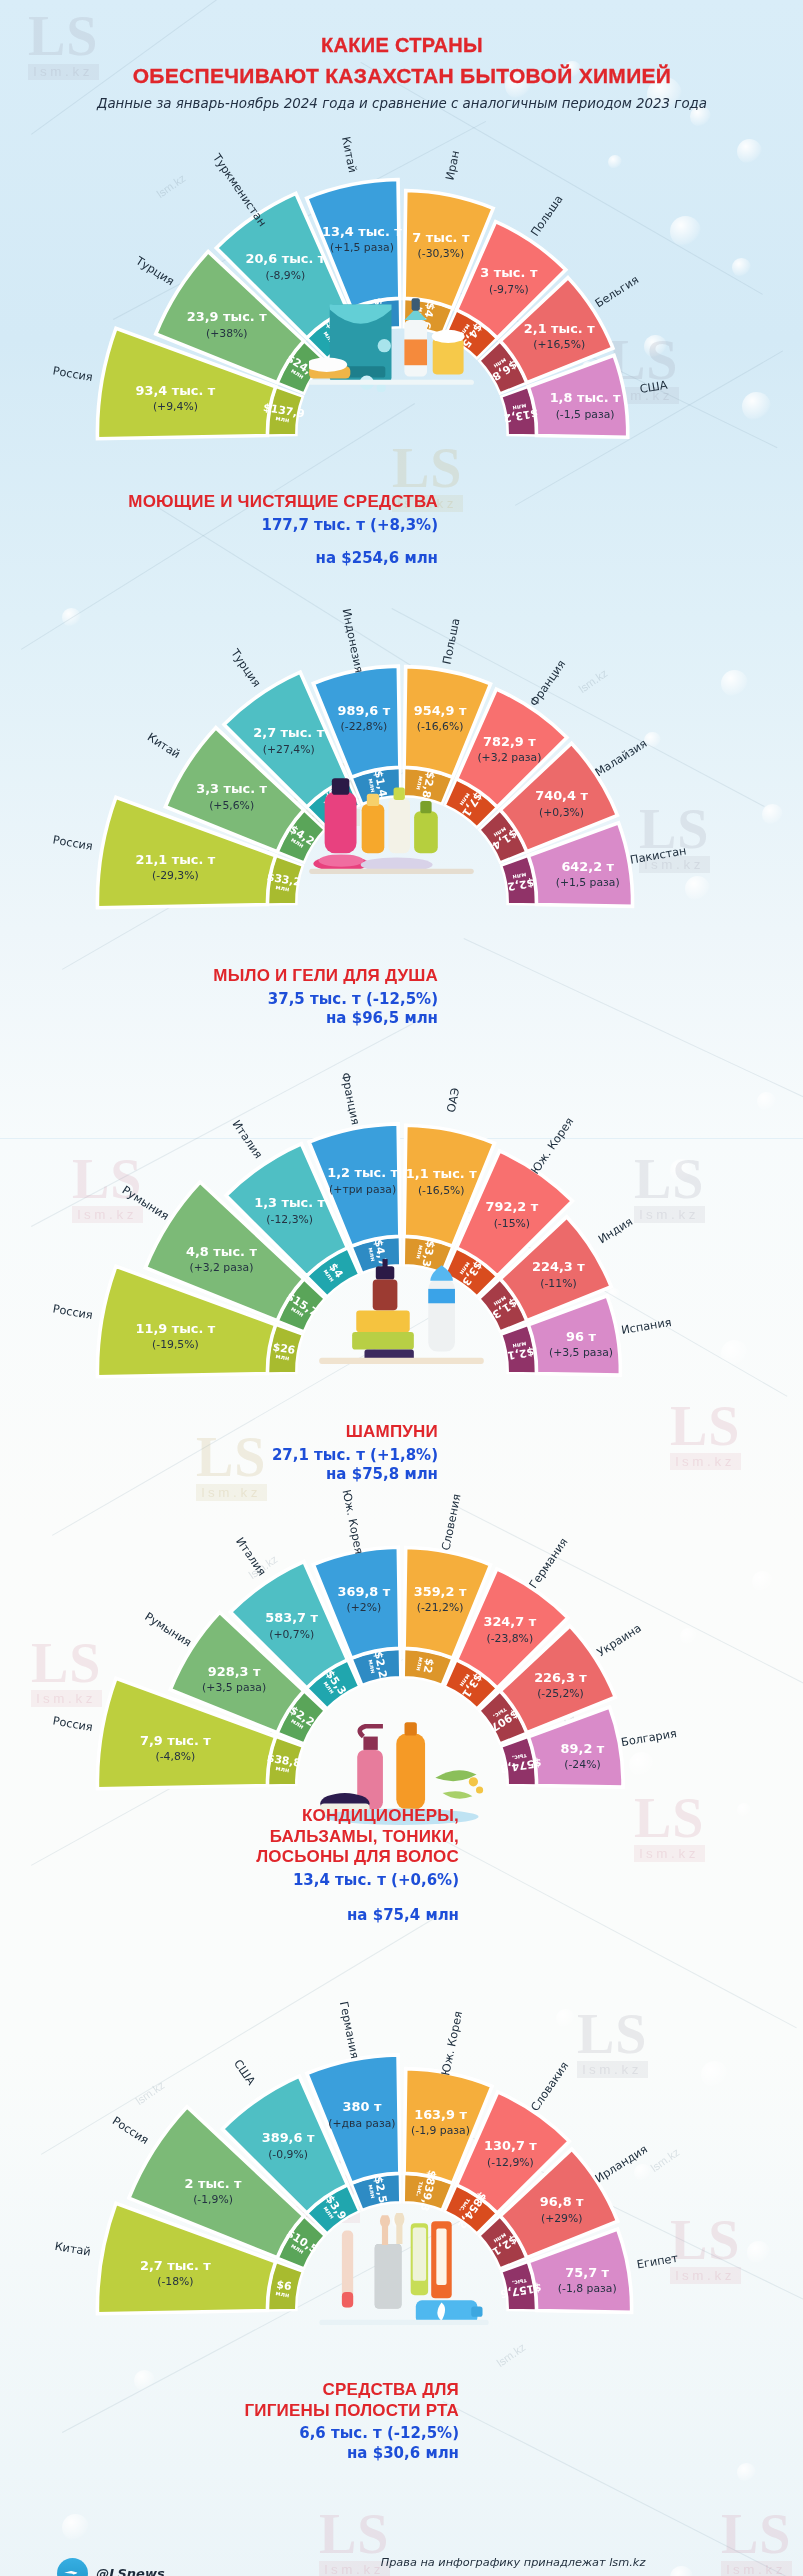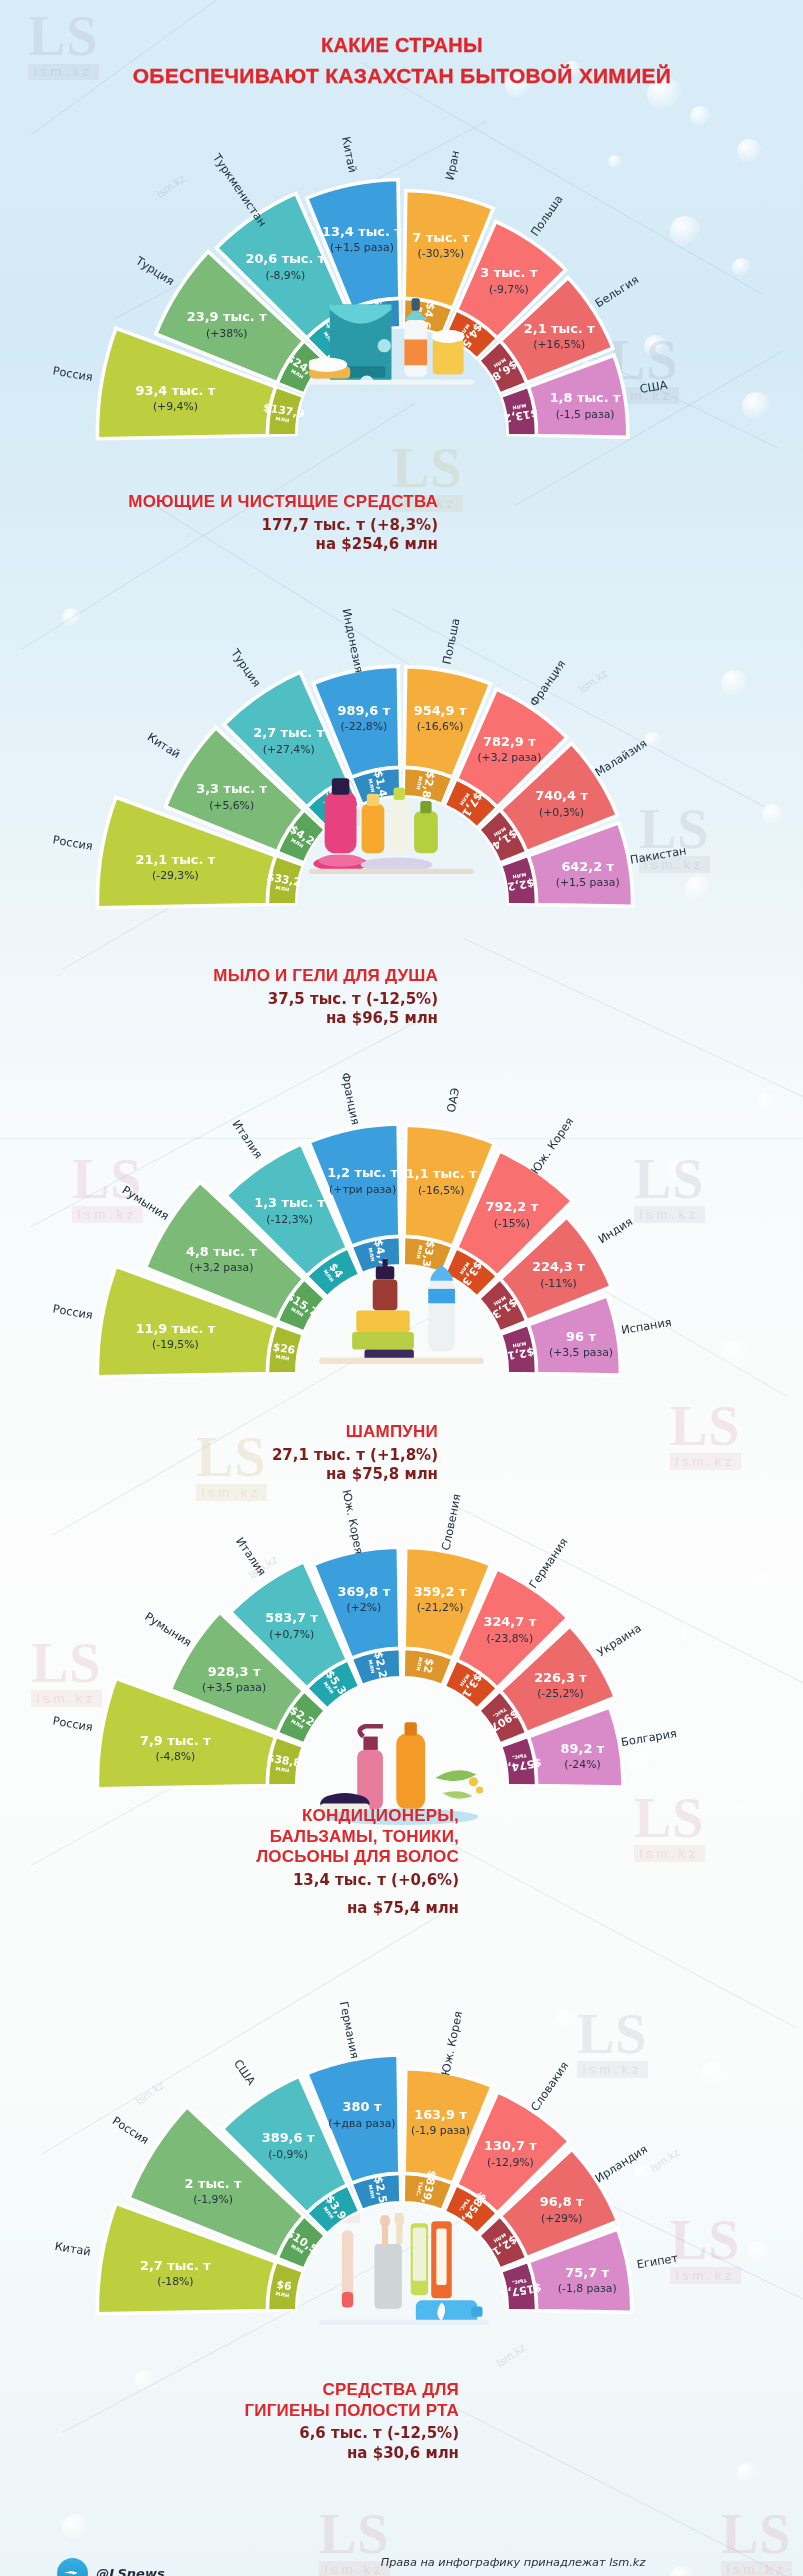--- a/index.html
+++ b/index.html
@@ -67,21 +67,21 @@
   .seg-money-unit { font-family:"DejaVu Sans","Liberation Sans",sans-serif; font-weight:700;
                fill:#ffffff; font-size:12px; text-anchor:middle; }
   .seg-country { font-family:"DejaVu Sans","Liberation Sans",sans-serif; font-weight:400;
                  fill:#20303f; font-size:22px; text-anchor:middle; }
 
   
   .cap { position:absolute; text-align:right; z-index:5; }
   .cap-title { font-family:"Liberation Sans",sans-serif; font-weight:700; color:#e0262b;
                font-size:17px; line-height:20.6px; letter-spacing:0.2px; }
   .cap-sub { font-family:"DejaVu Sans","Liberation Sans",sans-serif; font-weight:700;
-             color:#7f1d1d; font-size:15px; line-height:19.6px; margin-top:3.1px; }
+             color:#1d4ed8; font-size:15px; line-height:19.6px; margin-top:3.1px; }
 
   
   .ill { position:absolute; z-index:4; }
 
   
   .footer { position:absolute; left:0; top:2524px; width:804px; height:127px; z-index:6; }
   .tg { position:absolute; left:57px; top:34px; display:flex; align-items:center; gap:8.2px; }
   .tg-icon { width:31px; height:31px; border-radius:50%;
              background:linear-gradient(180deg,#37aee2,#1e96c8); position:relative; }
   .tg-icon::after { content:""; position:absolute; left:7.2px; top:10.8px;
@@ -231,20 +231,21 @@
     </div>
 
   <div class="wm" style="left:28px; top:11.3px;">
     <span class="ls">LS</span>
     <span class="kz">lsm.kz</span>
   </div>
 
   <div class="header">
     <div class="h-line1">КАКИЕ СТРАНЫ</div>
     <div class="h-line2">ОБЕСПЕЧИВАЮТ КАЗАХСТАН БЫТОВОЙ ХИМИЕЙ</div>
+    <div class="h-sub">Данные за январь-ноябрь 2024 года и сравнение с аналогичным периодом 2023 года</div>
   </div>
 
   <div id="charts">
       <div class="fan" style="top: 103px;">
         <svg viewBox="0 0 1560 640">
           <g>
             <path d="M 519.0480991362508 645.010532466319 A 261 261 0 0 1 534.8964002032809 550.3048197131542 L 587.4856783205846 569.5497626099487 A 205 205 0 0 0 575.0377790150629 643.9354756919364 Z" fill="#a8bb2f" stroke="#ffffff" stroke-width="5"></path>
             <path d="M 189.1089141361083 651.3456884582166 A 591 591 0 0 1 224.99529701202698 436.8971204999009 L 534.8964002032809 550.3048197131542 A 261 261 0 0 0 519.0480991362508 645.010532466319 Z" fill="#bdcf3e" stroke="#ffffff" stroke-width="7"></path>
             <text class="seg-money" x="550.195454841825" y="603.5439078344621" transform="rotate(9.5 550.195454841825 601.5439078344621)">$137,9</text>
             <text class="seg-money-unit" x="550.195454841825" y="601.5439078344621" transform="rotate(9.5 550.195454841825 601.5439078344621) translate(0 16)">млн</text>
@@ -313,21 +314,21 @@
             <text class="seg-money-unit" x="1009.804545158175" y="601.5439078344621" transform="rotate(170.5 1009.804545158175 601.5439078344621) translate(0 16)">млн</text>
             <text class="seg-val" x="1135.2079962469884" y="580.5585671414459">1,8 тыс. т</text>
             <text class="seg-pct" x="1135.2079962469884" y="610.5585671414459">(-1,5 раза)</text>
             <text class="seg-country" x="1269.2455609006822" y="558.1283713573773" transform="rotate(-9.5 1269.2455609006822 558.1283713573773)">США</text>
           </g>
         </svg>
       </div>
       <div class="cap" style="left: 77px; top: 492px; width: 361px;">
         <div class="cap-title">МОЮЩИЕ И ЧИСТЯЩИЕ СРЕДСТВА</div>
         <div class="cap-sub">177,7 тыс. т (+8,3%)</div>
-        <div class="cap-sub" style="margin-top:0">на $254,6 млн</div>
+        <div class="cap-sub" style="margin-top:14px">на $254,6 млн</div>
       </div>
       <div class="ill" style="left: 309px; top: 289px;"><svg width="165" height="103" viewBox="0 0 320 200">
       <rect x="40" y="30" width="120" height="150" rx="8" fill="#2a9aa8"></rect>
       <path d="M40 40 q60 55 120 0 v-10 H40z" fill="#63cfd6"></path>
       <rect x="52" y="150" width="96" height="22" rx="5" fill="#1d7f8c"></rect>
       <circle cx="146" cy="110" r="13" fill="#a8e4ec"></circle>
       <rect x="185" y="60" width="44" height="110" rx="10" fill="#f3f7f8"></rect>
       <rect x="185" y="98" width="44" height="50" fill="#f58a3c"></rect>
       <path d="M207 38 l-22 22 h44z" fill="#6fd0d6"></path>
       <rect x="199" y="18" width="16" height="24" rx="4" fill="#3b5b74"></rect>
@@ -601,21 +602,21 @@
             <text class="seg-pct" x="1130.1116756590418" y="611.4113987253482">(-24%)</text>
             <text class="seg-country" x="1260.1449884222059" y="559.6512849000601" transform="rotate(-9.5 1260.1449884222059 559.6512849000601)">Болгария</text>
           </g>
         </svg>
       </div>
       <div class="cap" style="left: 67px; top: 1806px; width: 392px;">
         <div class="cap-title">КОНДИЦИОНЕРЫ,</div>
         <div class="cap-title">БАЛЬЗАМЫ, ТОНИКИ,</div>
         <div class="cap-title">ЛОСЬОНЫ ДЛЯ ВОЛОС</div>
         <div class="cap-sub">13,4 тыс. т (+0,6%)</div>
-        <div class="cap-sub" style="margin-top:9px">на $75,4 млн</div>
+        <div class="cap-sub" style="margin-top:16px">на $75,4 млн</div>
       </div>
       <div class="ill" style="left: 319px; top: 1716px;"><svg width="170" height="110" viewBox="0 0 330 214">
       <rect x="150" y="34" width="56" height="148" rx="20" fill="#f59a26"></rect>
       <rect x="166" y="12" width="24" height="26" rx="5" fill="#e07d15"></rect>
       <rect x="74" y="66" width="50" height="116" rx="14" fill="#e77c9c"></rect>
       <path d="M86 40 h28 v26 H86z" fill="#8d3152"></path>
       <path d="M86 40 q-16-14 4-20 h34" stroke="#8d3152" stroke-width="9" fill="none"></path>
       <ellipse cx="50" cy="170" rx="48" ry="20" fill="#2c1c4e"></ellipse>
       <rect x="2" y="170" width="96" height="22" rx="8" fill="#f0f0e6"></rect>
       <path d="M226 120 q42-26 80-6 q-38 22-80 6z" fill="#8bbf5a"></path>

